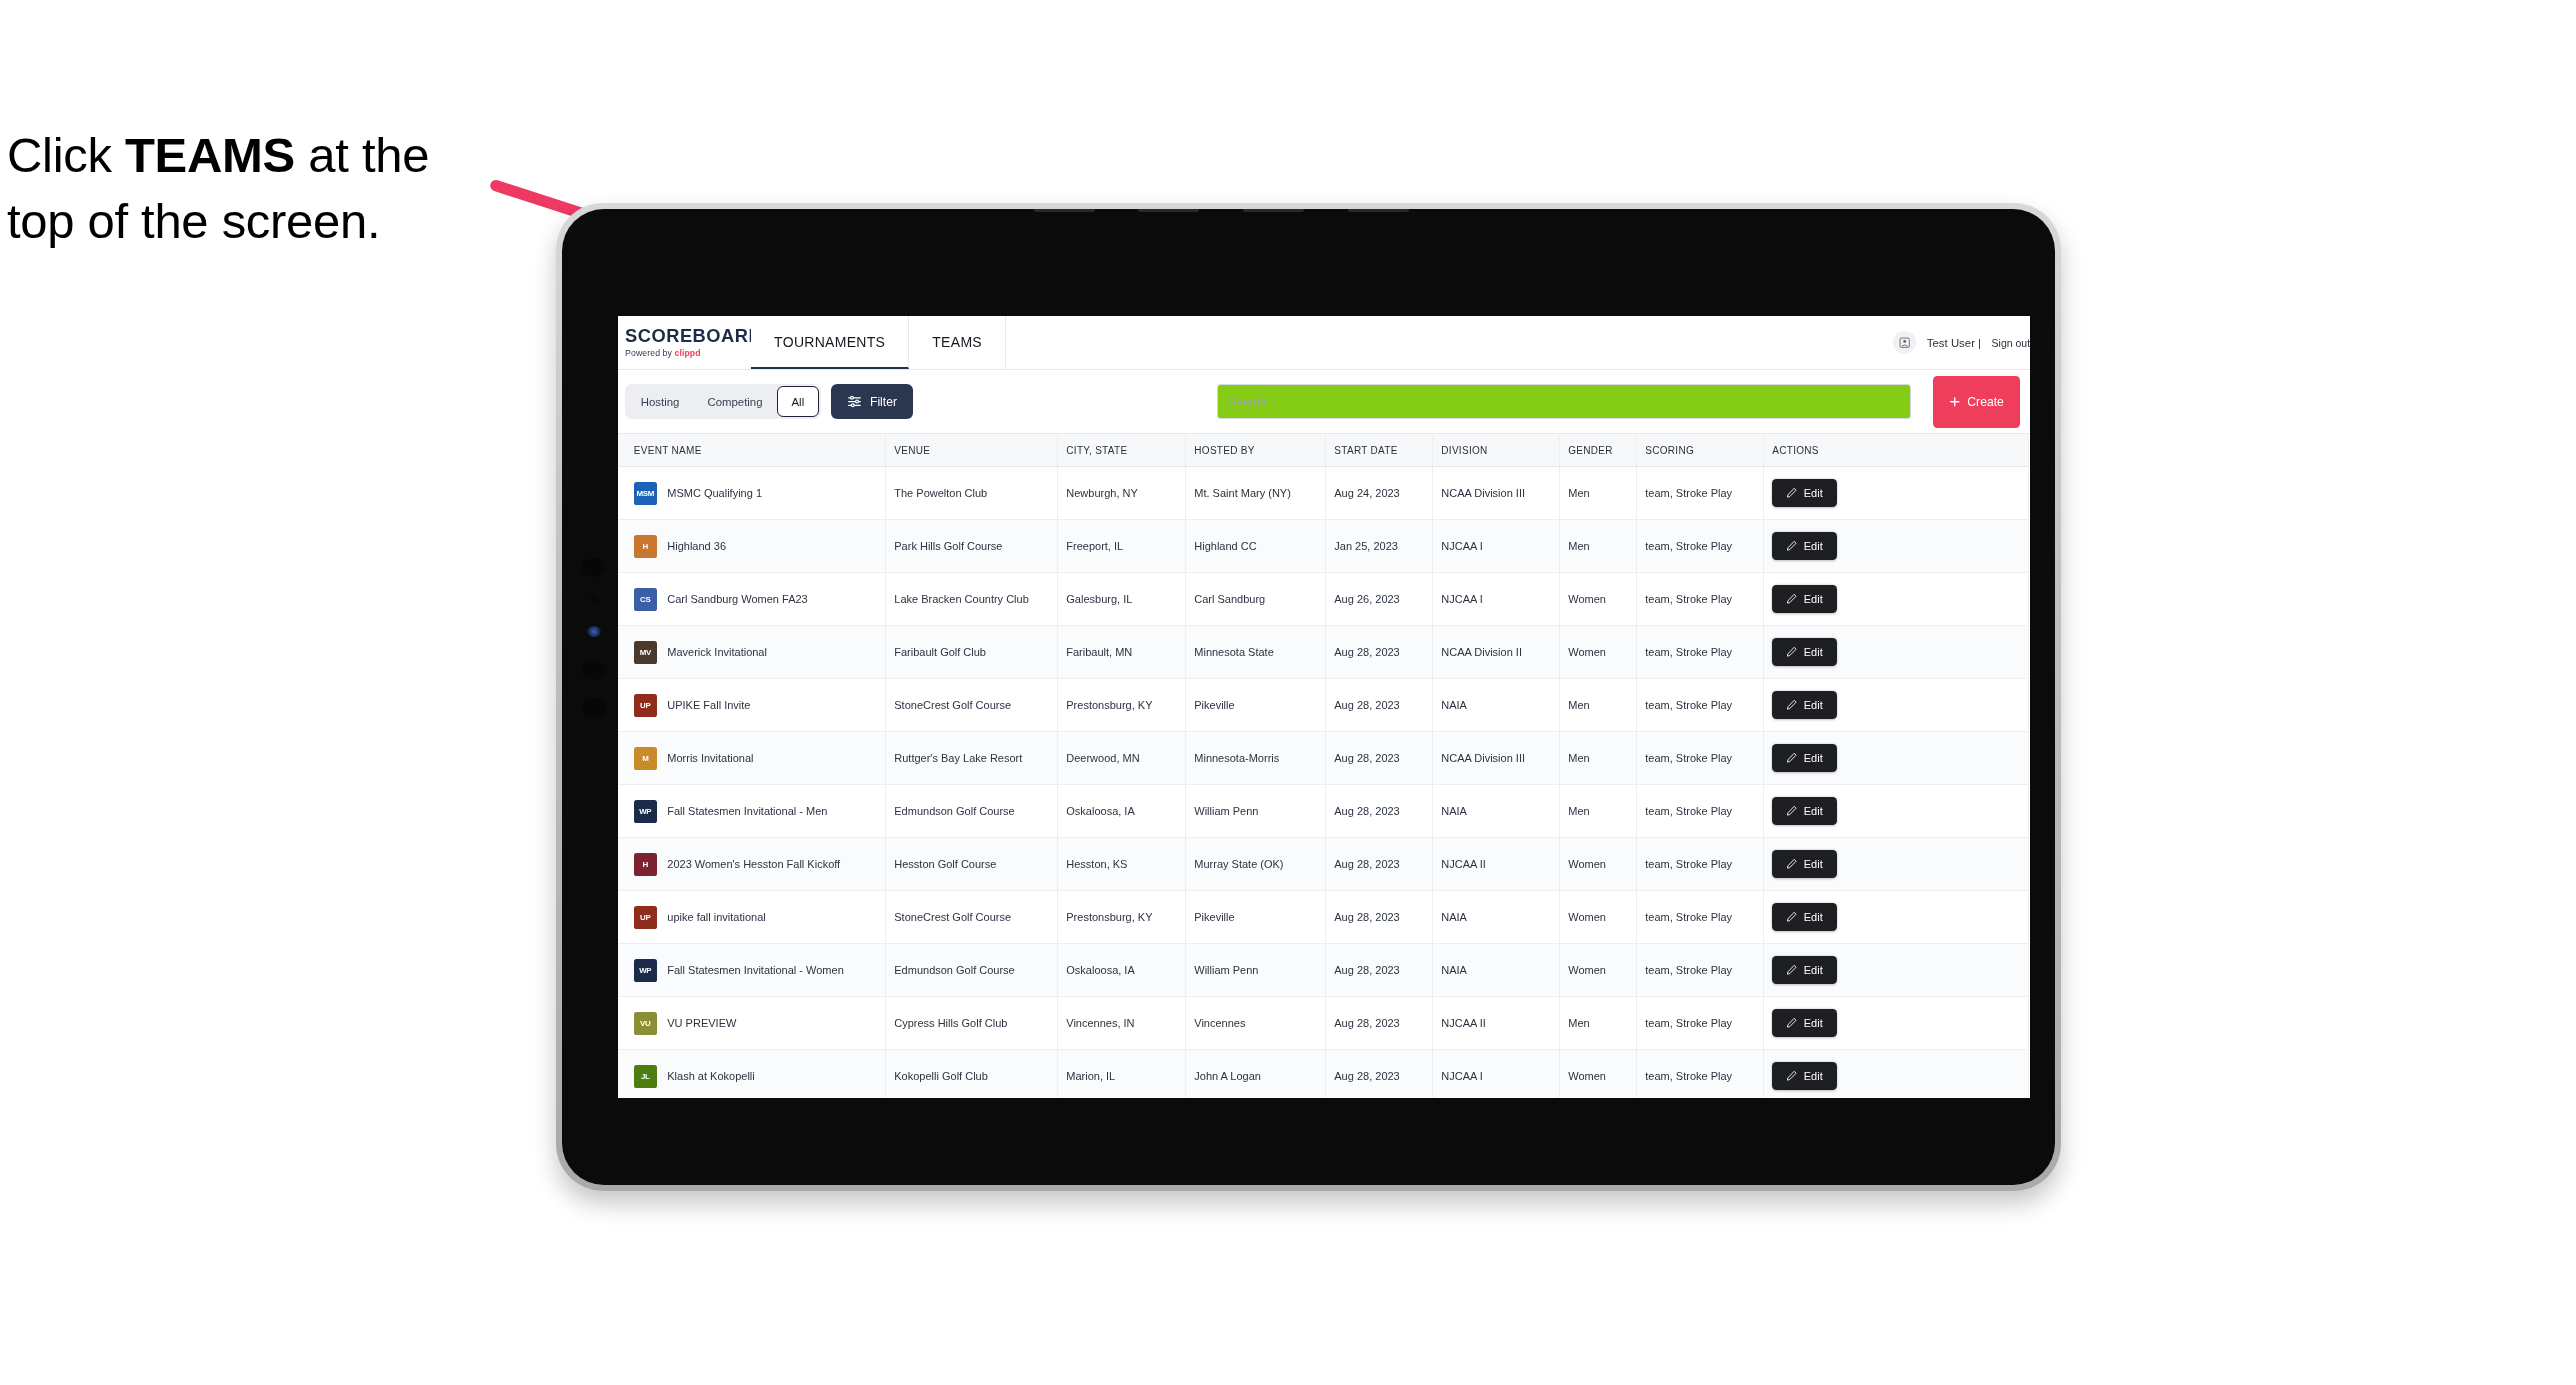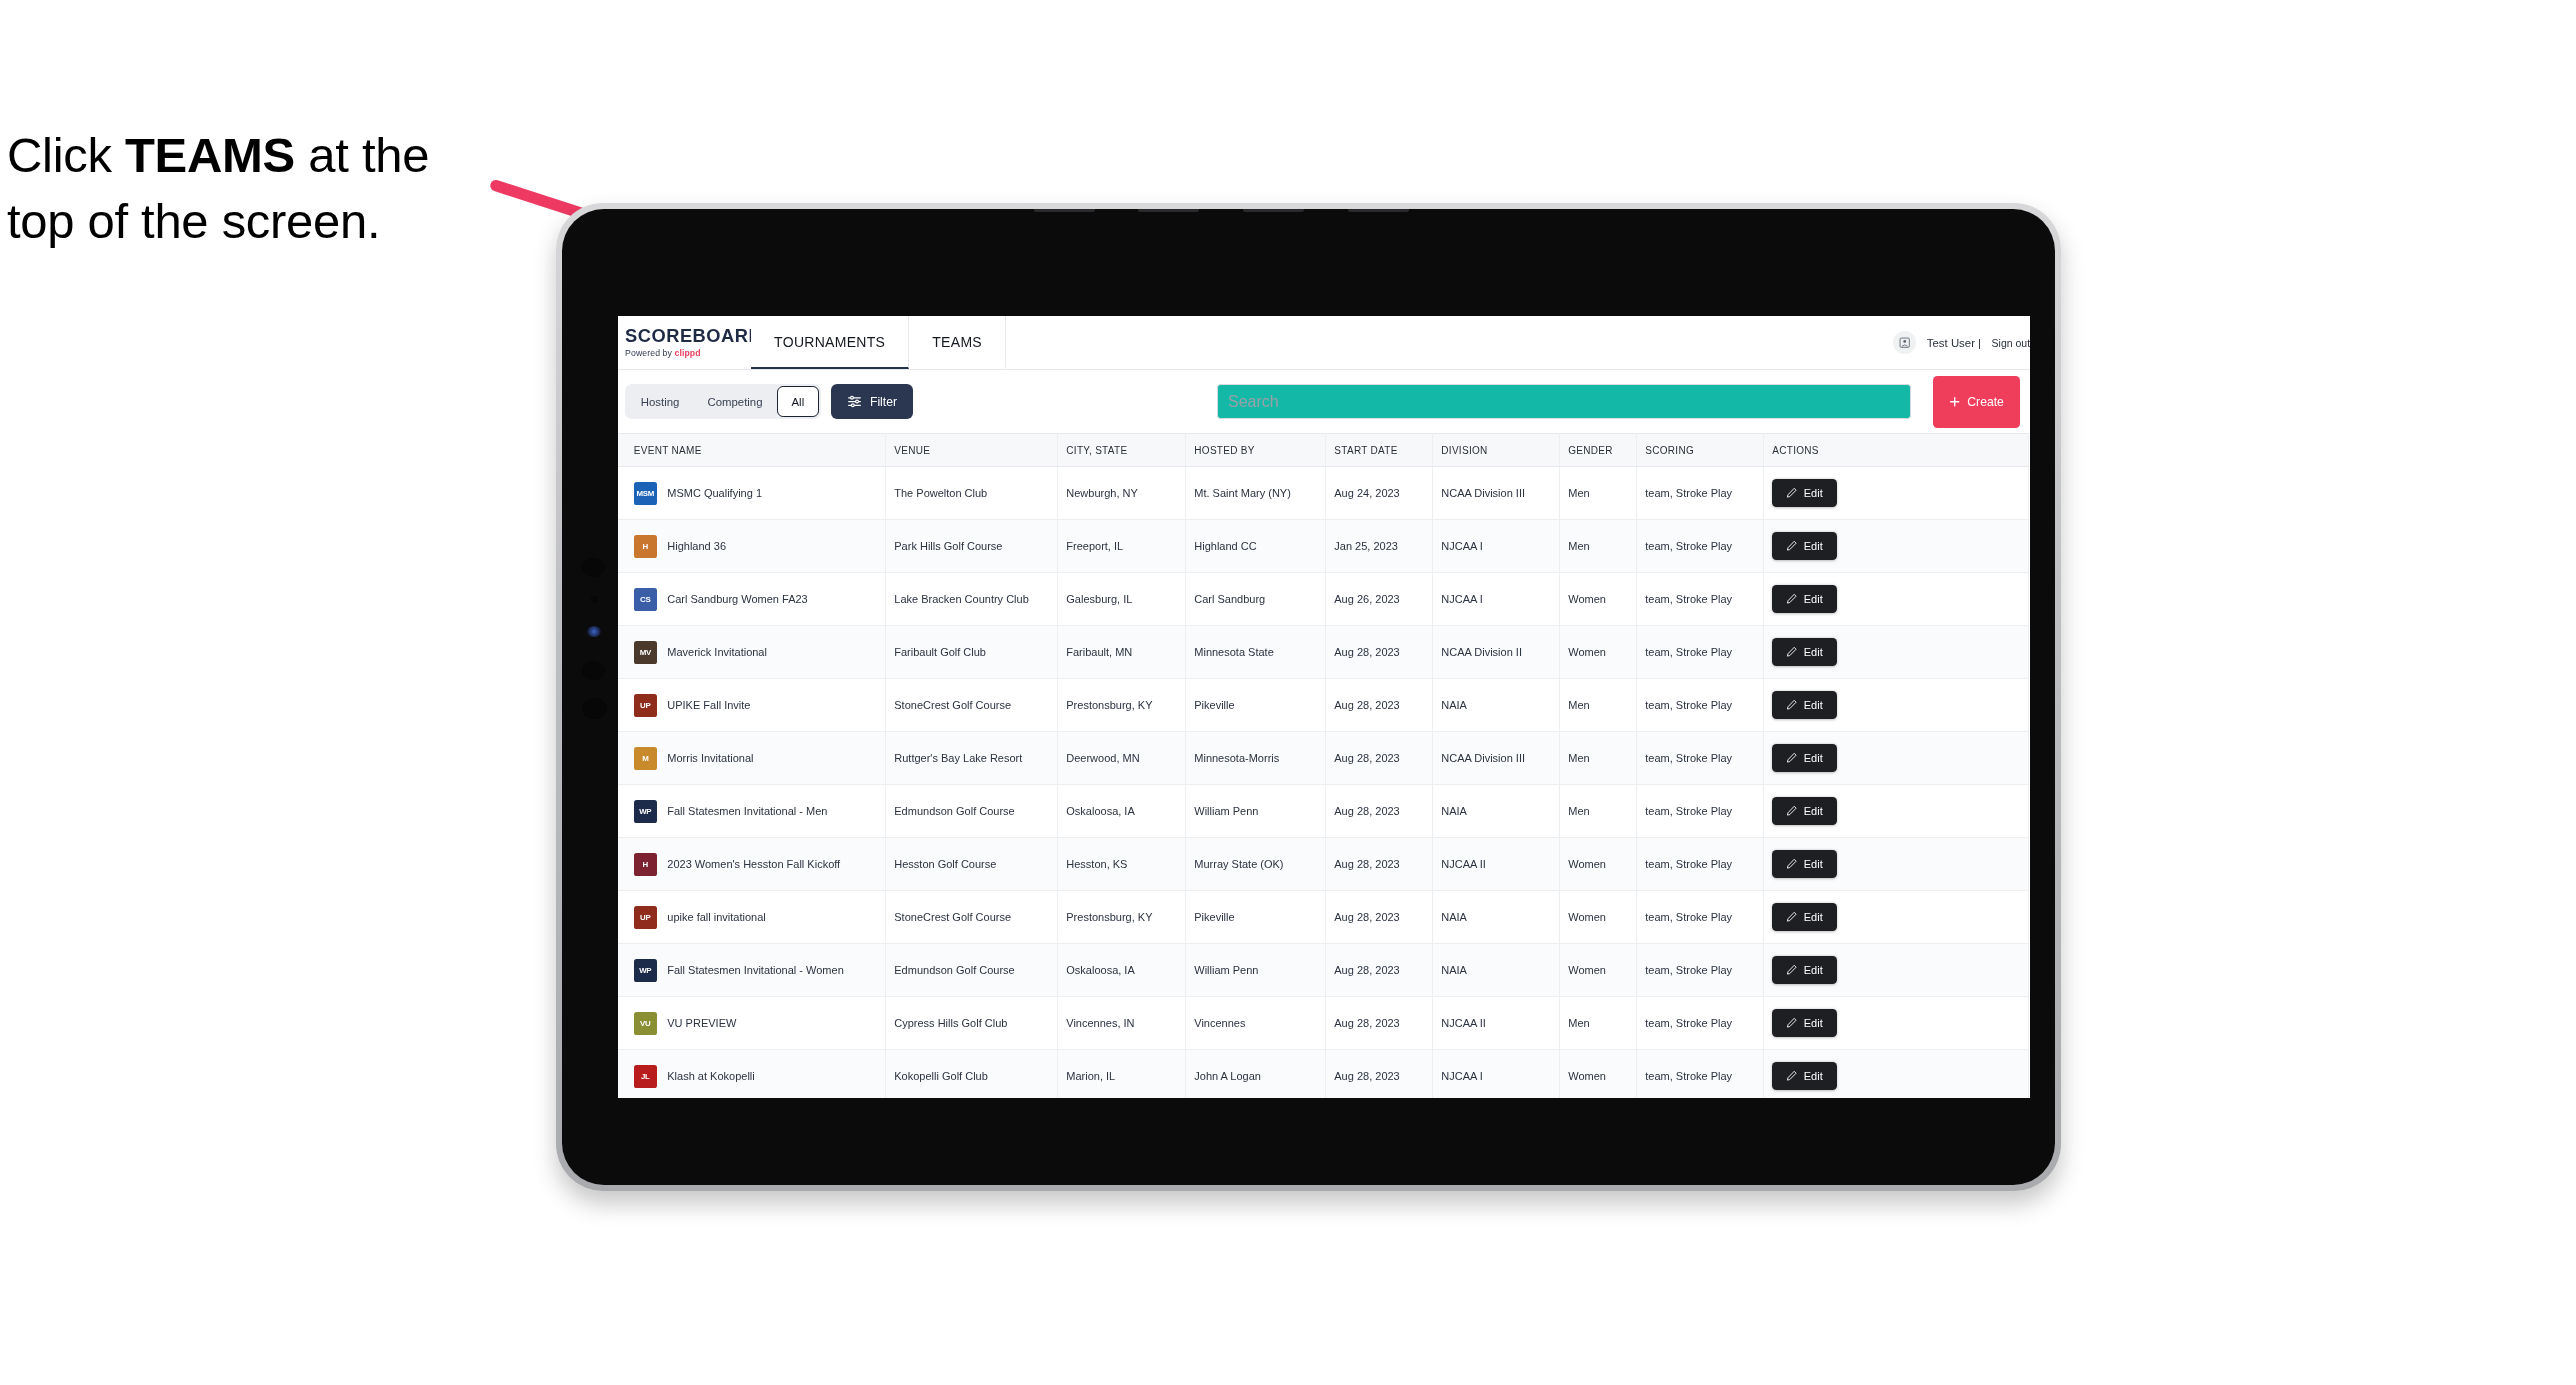--- a/index.html
+++ b/index.html
@@ -107,22 +107,22 @@
     display:flex; align-items:center; border-radius:6.1px; cursor:pointer;
   }
   .seg.active { background:#fff; border:1.4px solid #1b2230; color:#11161f; font-weight:500; }
   #filter-btn {
     display:flex; align-items:center; gap:7.9px; background:#2b3750; color:#fff;
     height: 35px; padding: 0 15.7px; border-radius:6.1px; font-size:12.2px; cursor:pointer;
   }
   #toolbar-gap { flex: 1; }
   #search-input {
     width: 694px; height: 35px; border:0.9px solid #d7dade; border-radius:3.5px;
-    font-size: 16px; color:#20242c; padding: 0 10.5px;
-    font-family: "Liberation Sans", sans-serif; background:#14b8a6;
+    font-size: 12px; color:#20242c; padding: 0 10.5px;
+    font-family: "Liberation Sans", sans-serif; background:#84cc16;
   }
   #search-input::placeholder { color:#9aa0a8; }
   #create-btn {
     display:flex; align-items:center; gap:7px; background:#ef3e5c; color:#fff;
     height: 52px; padding: 0 15.7px; border-radius:4.4px; font-size:12.2px;
     cursor:pointer; margin-left: 12.2px;
   }
 
   
   #table-wrap { width:100%; }
@@ -510,21 +510,21 @@
                   <td class="actions-cell"><div class="edit-btn">
                       <svg width="11.4" height="11.4" viewBox="0 0 16 16">
                         <path d="M11.5 1.8 L14.2 4.5 L5.2 13.5 L2 14.2 L2.7 11 Z" fill="none" stroke="#ffffff" stroke-width="1.25" stroke-linejoin="round"></path>
                       </svg>
                       <span>Edit</span>
                     </div></td>
                 </tr>
                 <tr>
                   <td class="name-cell">
                     <div class="name-inner">
-                      <div class="logo-badge" style="background: #b91c1c;">JL</div>
+                      <div class="logo-badge" style="background: #4d7c0f;">JL</div>
                       <span>Klash at Kokopelli</span>
                     </div>
                   </td>
                   <td>Kokopelli Golf Club</td>
                   <td>Marion, IL</td>
                   <td>John A Logan</td>
                   <td>Aug 28, 2023</td>
                   <td>NJCAA I</td>
                   <td>Women</td>
                   <td>team, Stroke Play</td>

